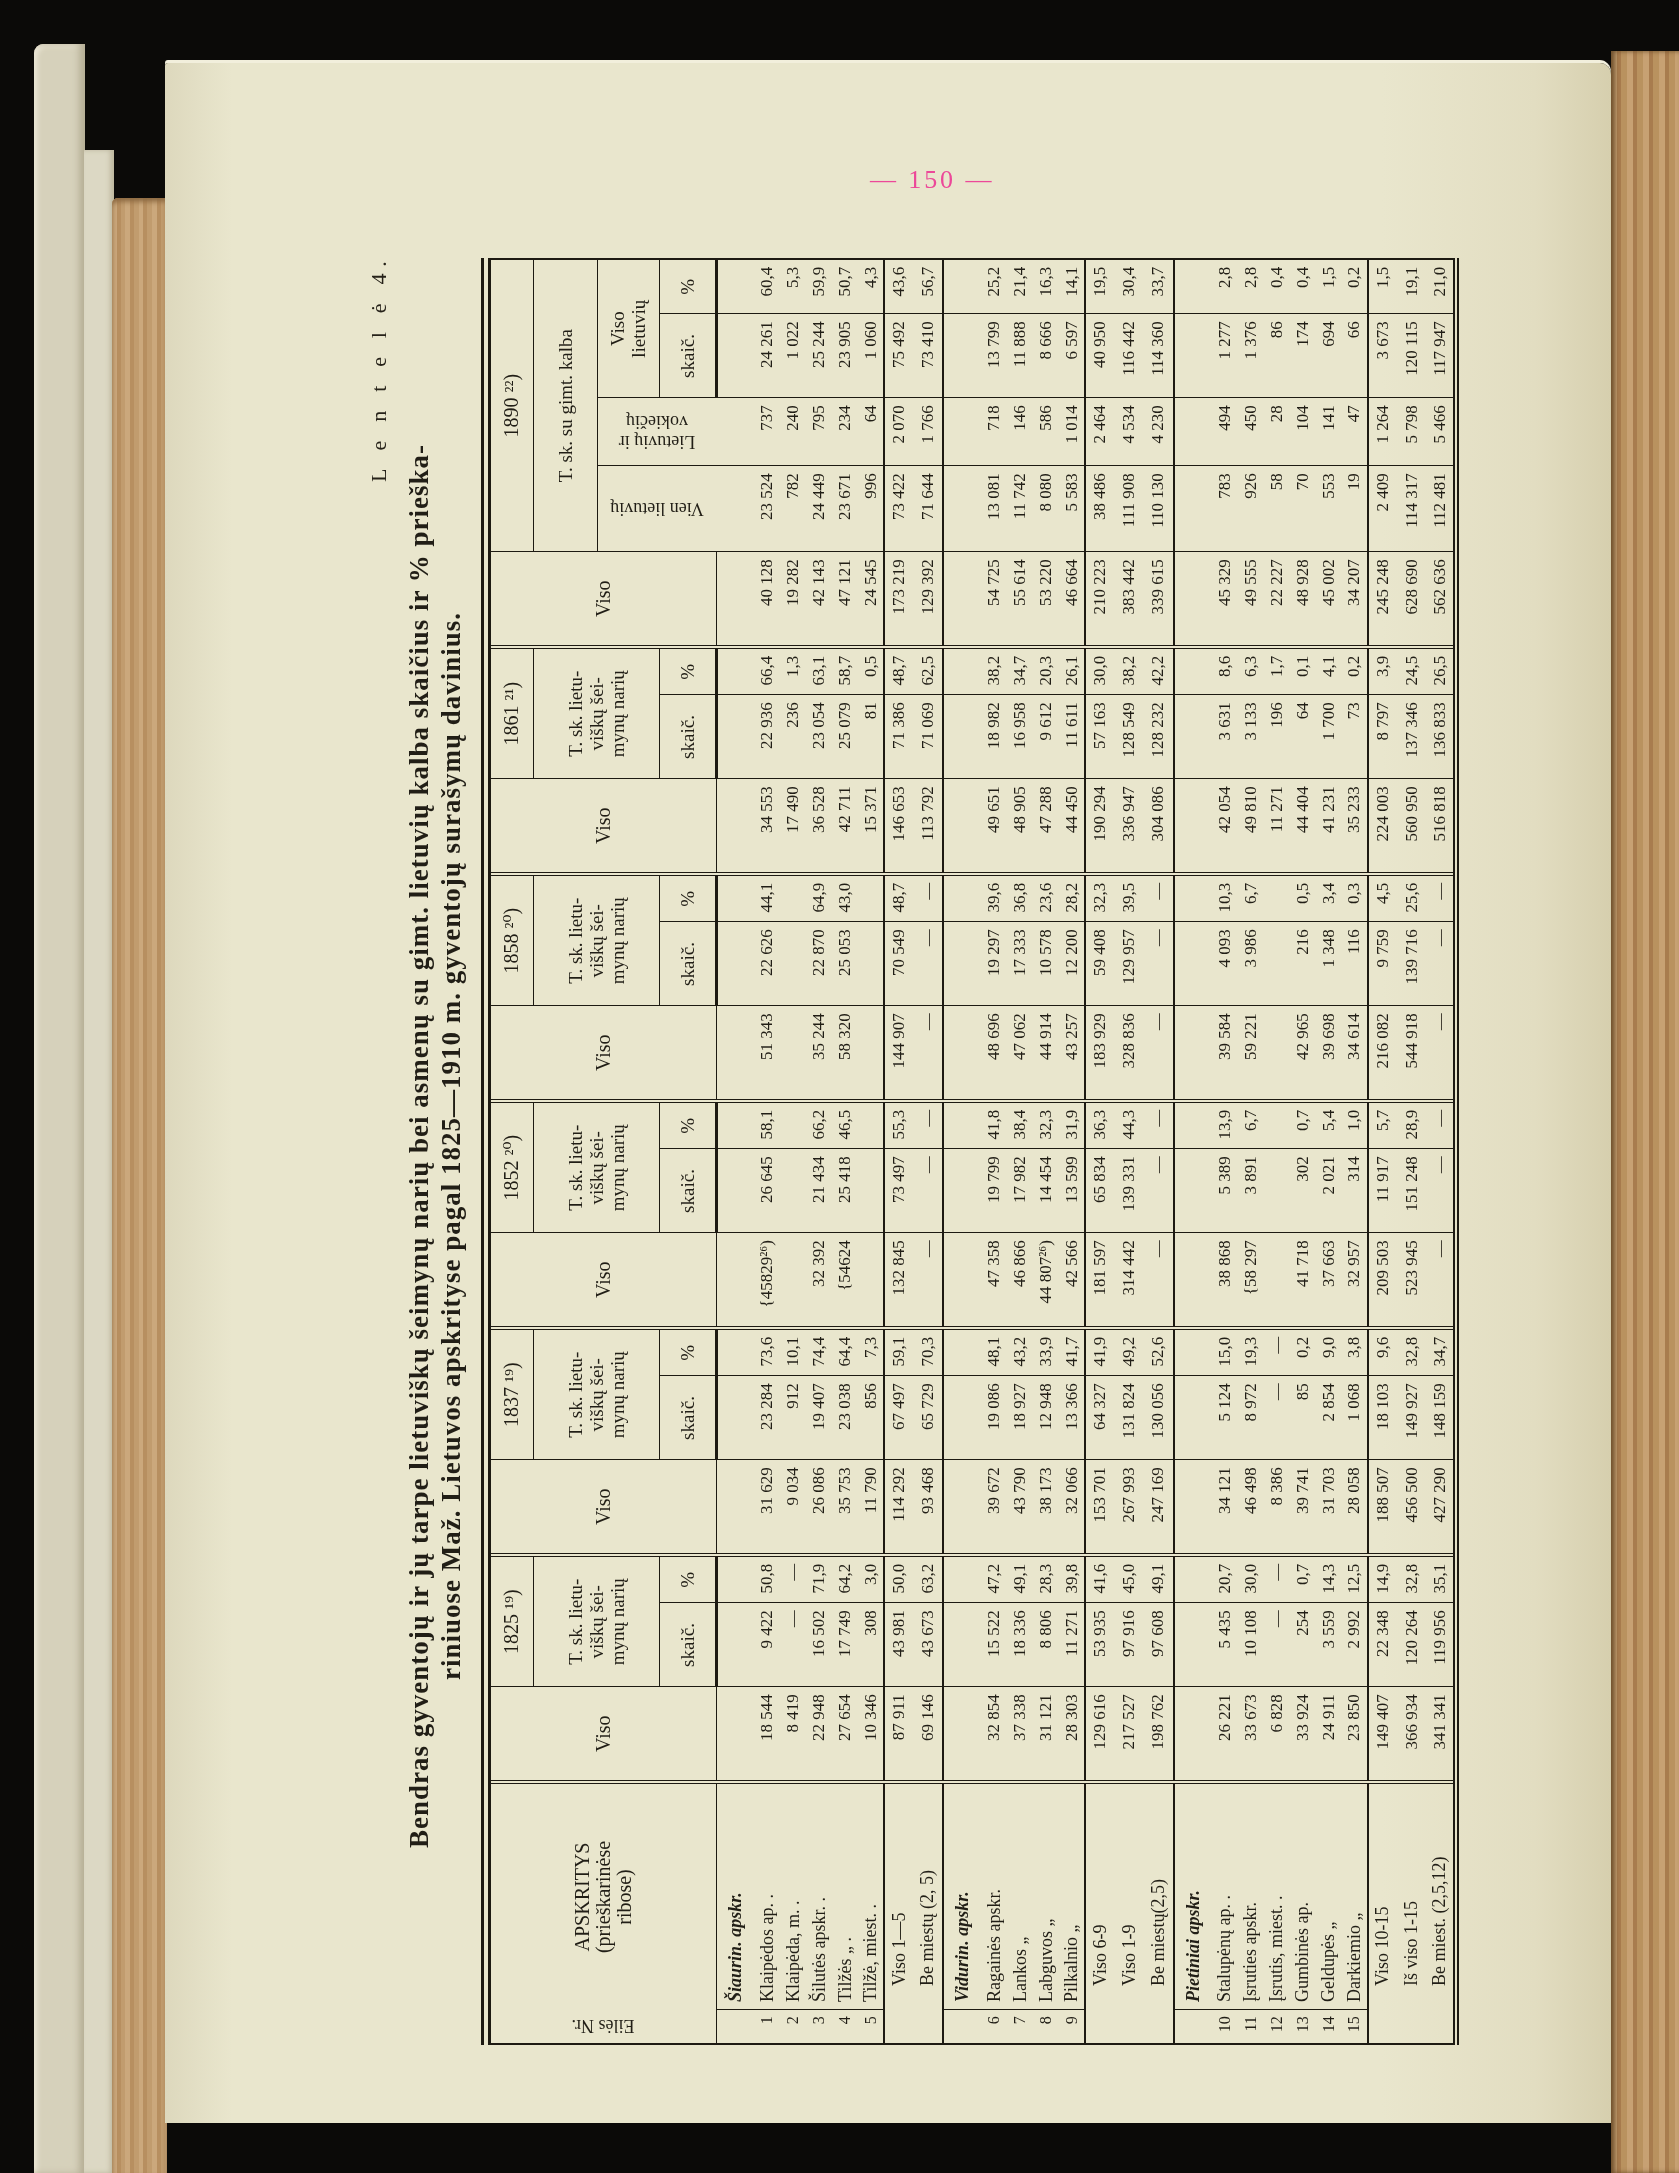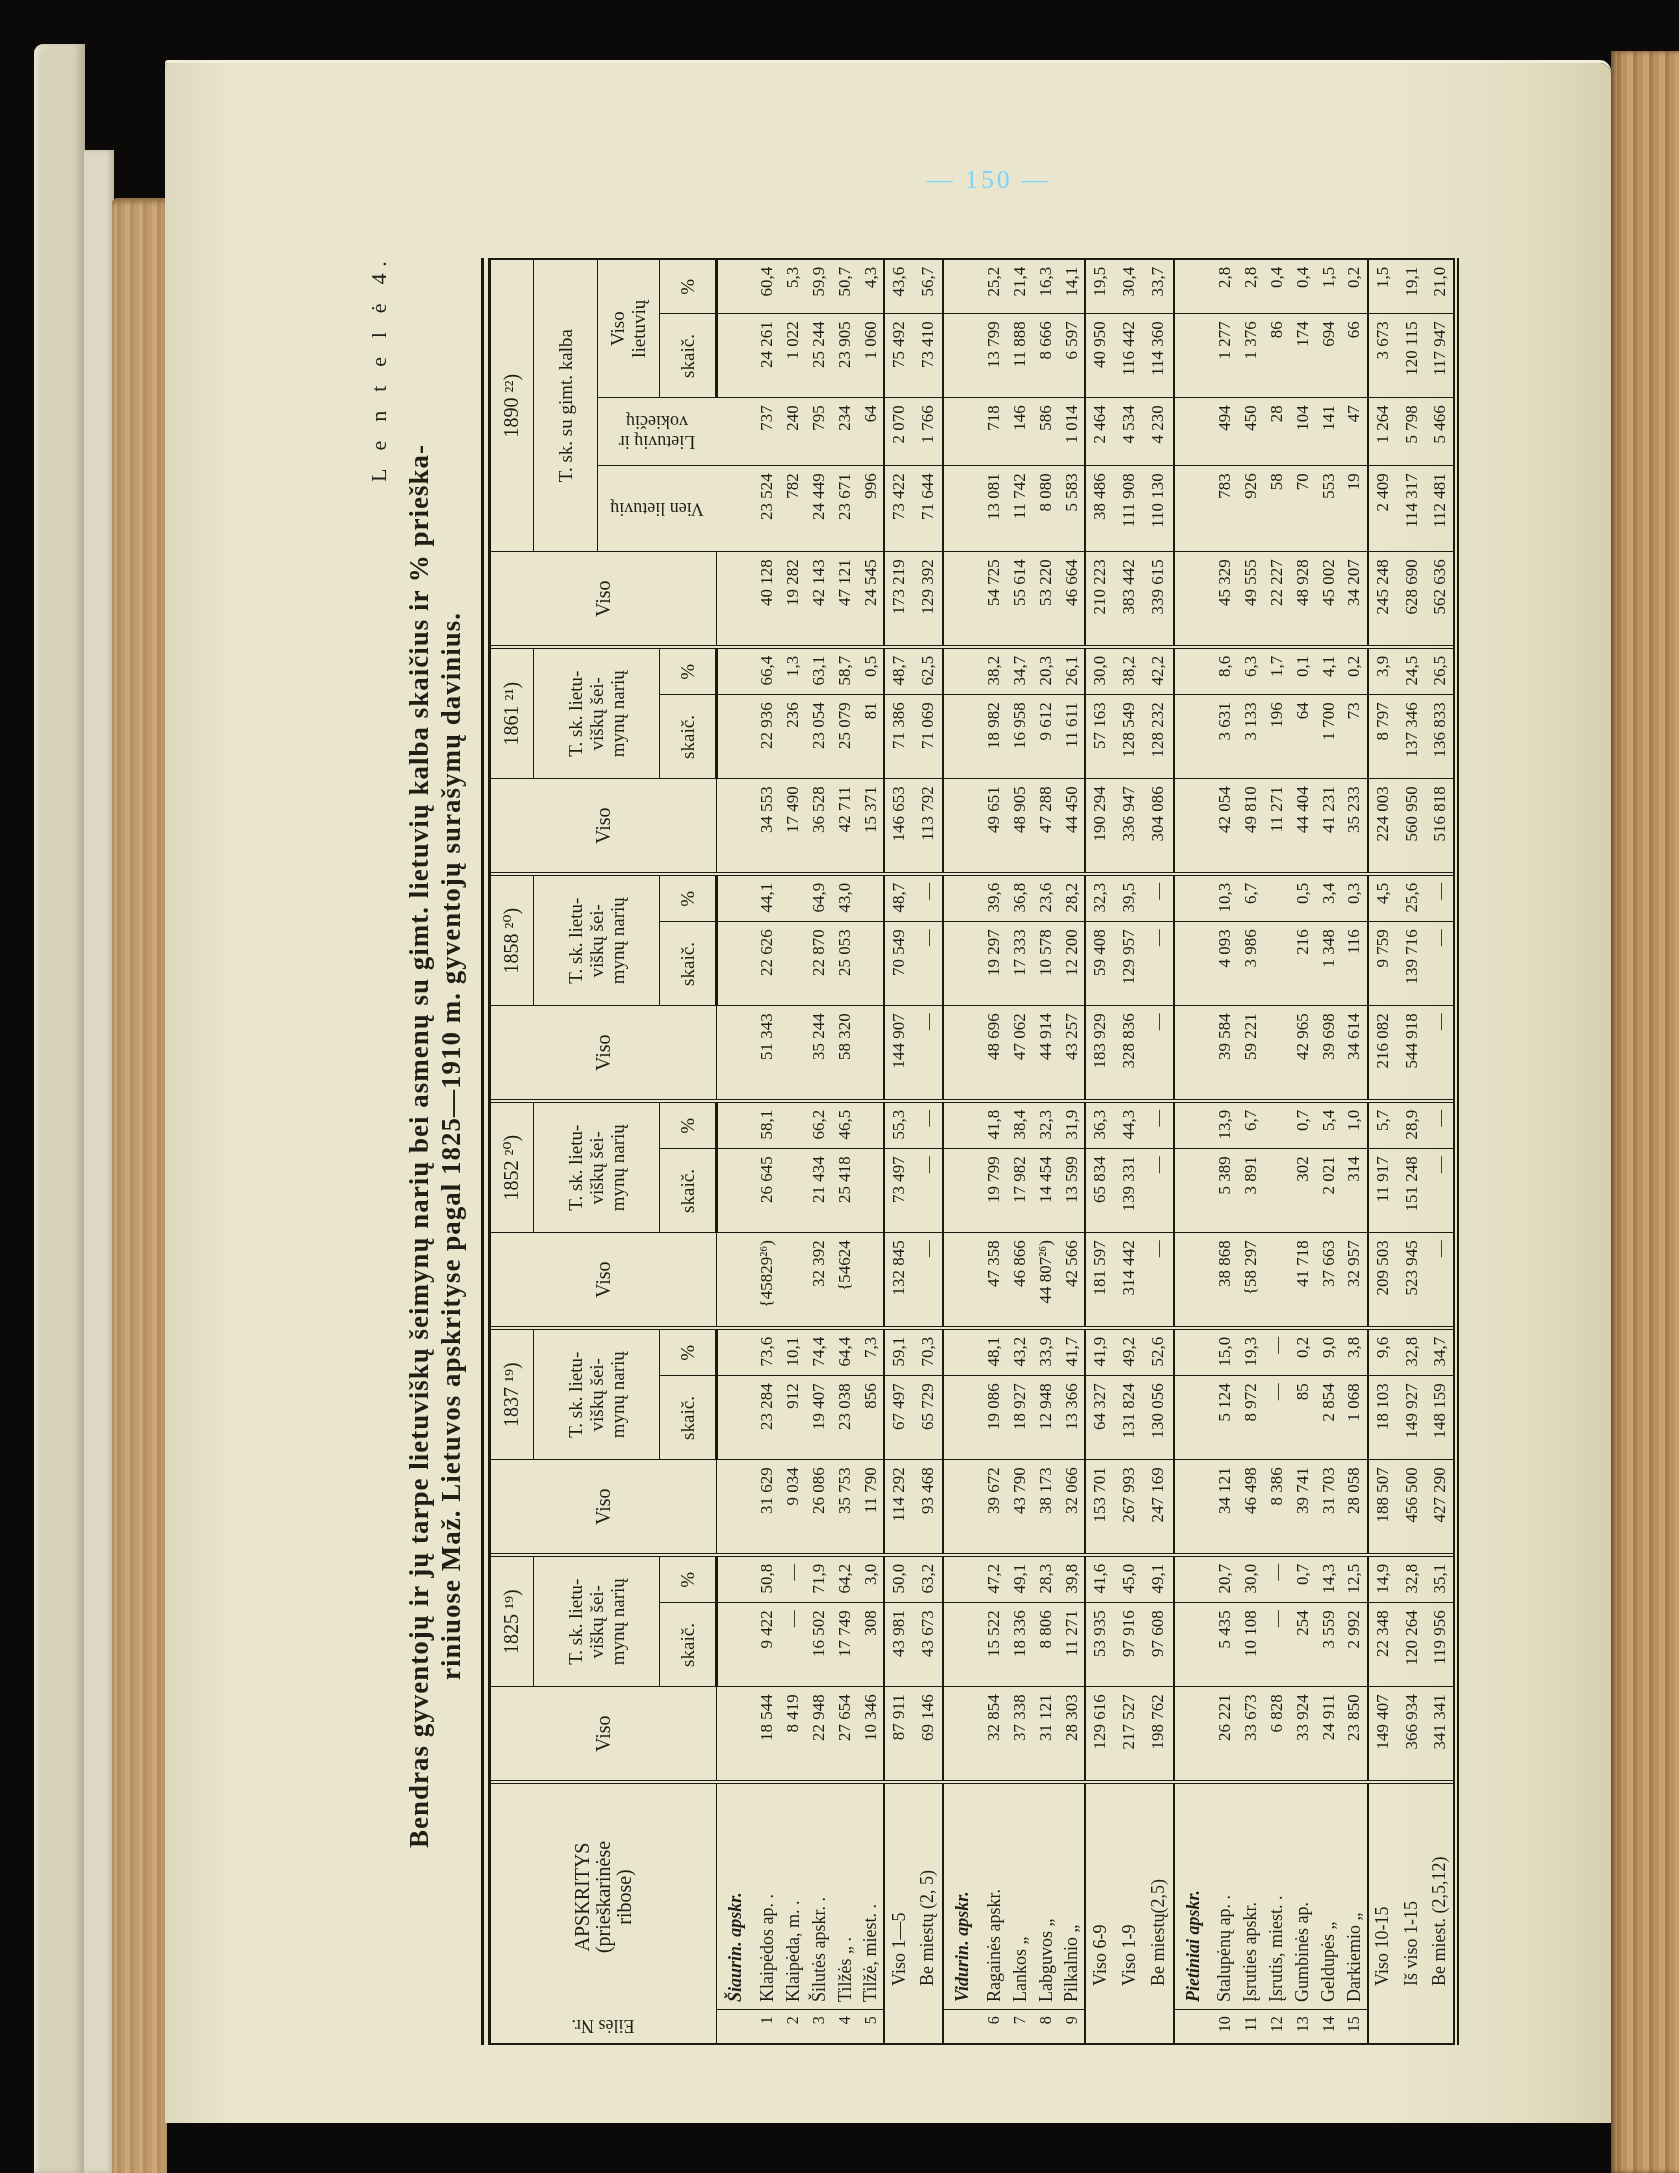--- a/index.html
+++ b/index.html
@@ -12,22 +12,22 @@
          box-shadow:inset -3.8px 0 5.7px #bdb79e;}
   .edge-tan{position:absolute;left:112px;top:198px;width:55px;height:1975px;
          background:repeating-linear-gradient(90deg,#cba87c 0 4.8px,#b78f60 4.8px 8.6px,#c19c6e 8.6px 13.3px);
          border-radius:5.7px 0 0 0;box-shadow:inset 0 3.8px 5.7px #8d6a42;}
   .page{position:absolute;left:165px;top:63px;width:1446px;height:2060px;
          background:linear-gradient(90deg,#ddd8bd 0,#e9e6cd 67px,#e9e6cd 1217px,#e2ddc1 1370px,#d6cfae 1446px);
          border-radius:2.9px 11.4px 0 0;box-shadow:0 -2.9px 0 #f2efdc;}
   .fore-edge{position:absolute;left:1611px;top:51px;width:68px;height:2122px;
          background:repeating-linear-gradient(90deg,#c7a173 0 5.7px,#a87c4e 5.7px 10.5px,#b9925f 10.5px 16px);
          box-shadow:inset 3.8px 0 5.7px #6e4f2c;}
-  .page-number{position:absolute;left:870px;top:165px;width:181px;text-align:right;
-         font-size:26px;letter-spacing:2.9px;color:#7dd3fc;}
+  .page-number{position:absolute;left:870px;top:165px;width:181px;text-align:left;
+         font-size:26px;letter-spacing:2.9px;color:#ec4899;}
   
   .rot{position:absolute;left:366px;top:2045px;width:1798px;height:1189px;
        transform:rotate(-90deg);transform-origin:0 0;}
   .lentele{text-align:right;padding-right:7.6px;font-size:22px;letter-spacing:6.7px;color:#262219;}
   .title{margin-top:11.4px;text-align:center;font-weight:bold;font-size:27px;line-height:32px;letter-spacing:1px;}
   table.t{border-collapse:collapse;table-layout:fixed;width:1782px;margin-top:13.3px;
           border-top:10.5px double #1d1a12;border-bottom:6.7px double #1d1a12;
           border-left:2.4px solid #1d1a12;border-right:2.4px solid #1d1a12;}
   .t th,.t td{padding:0;margin:0;overflow:hidden;font-weight:normal;color:#211e16;}
   .t th{font-size:19px;line-height:21px;text-align:center;position:relative;}

